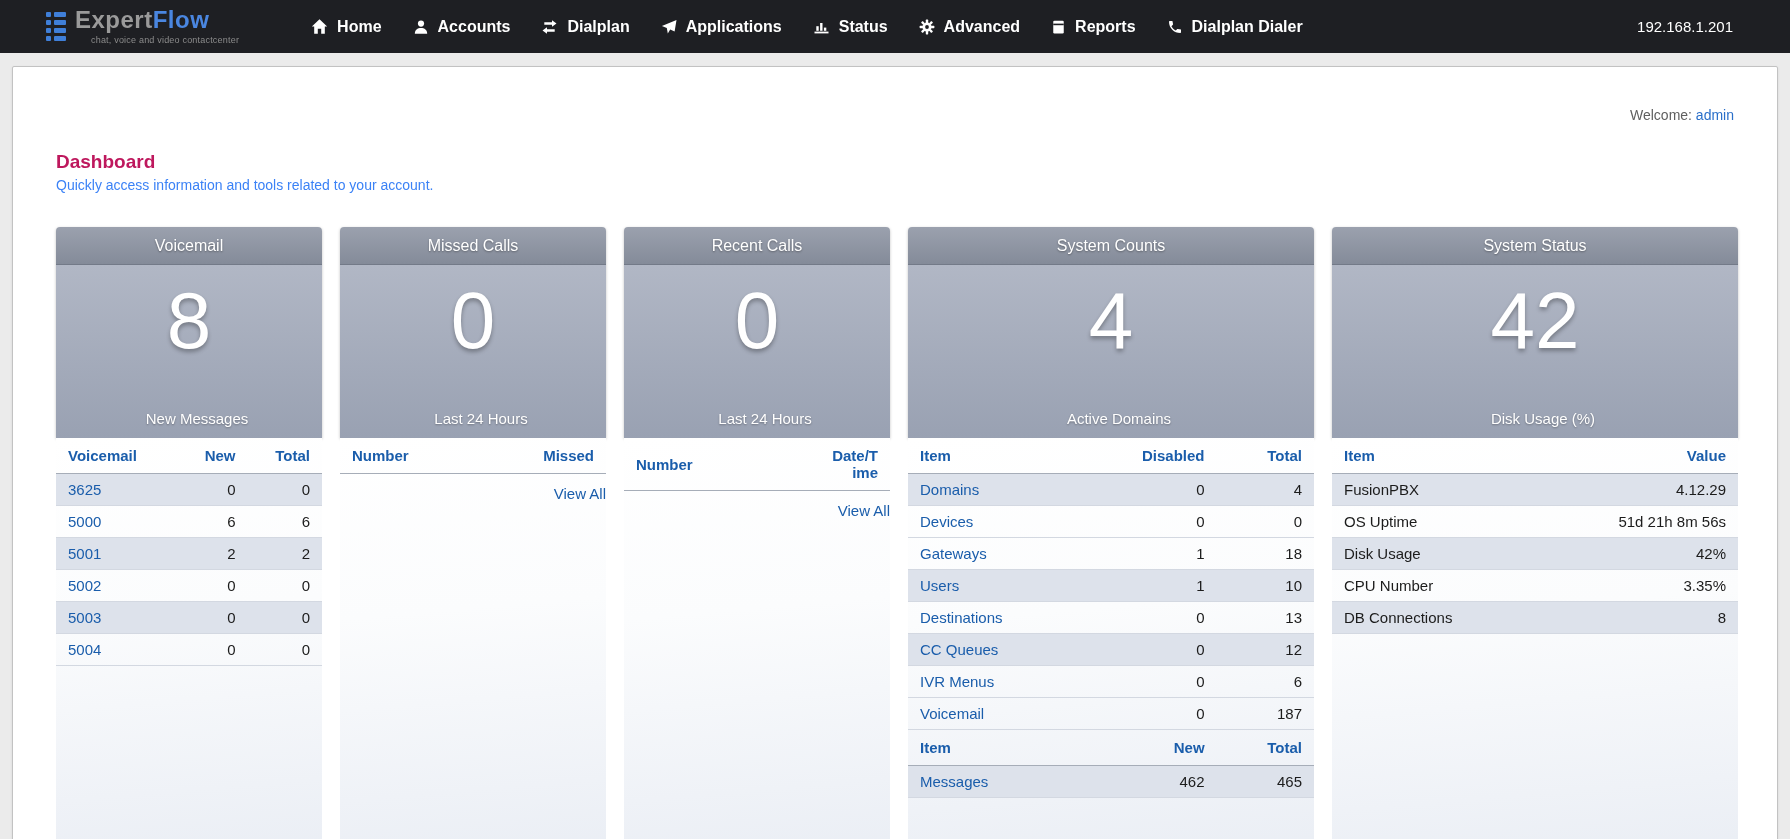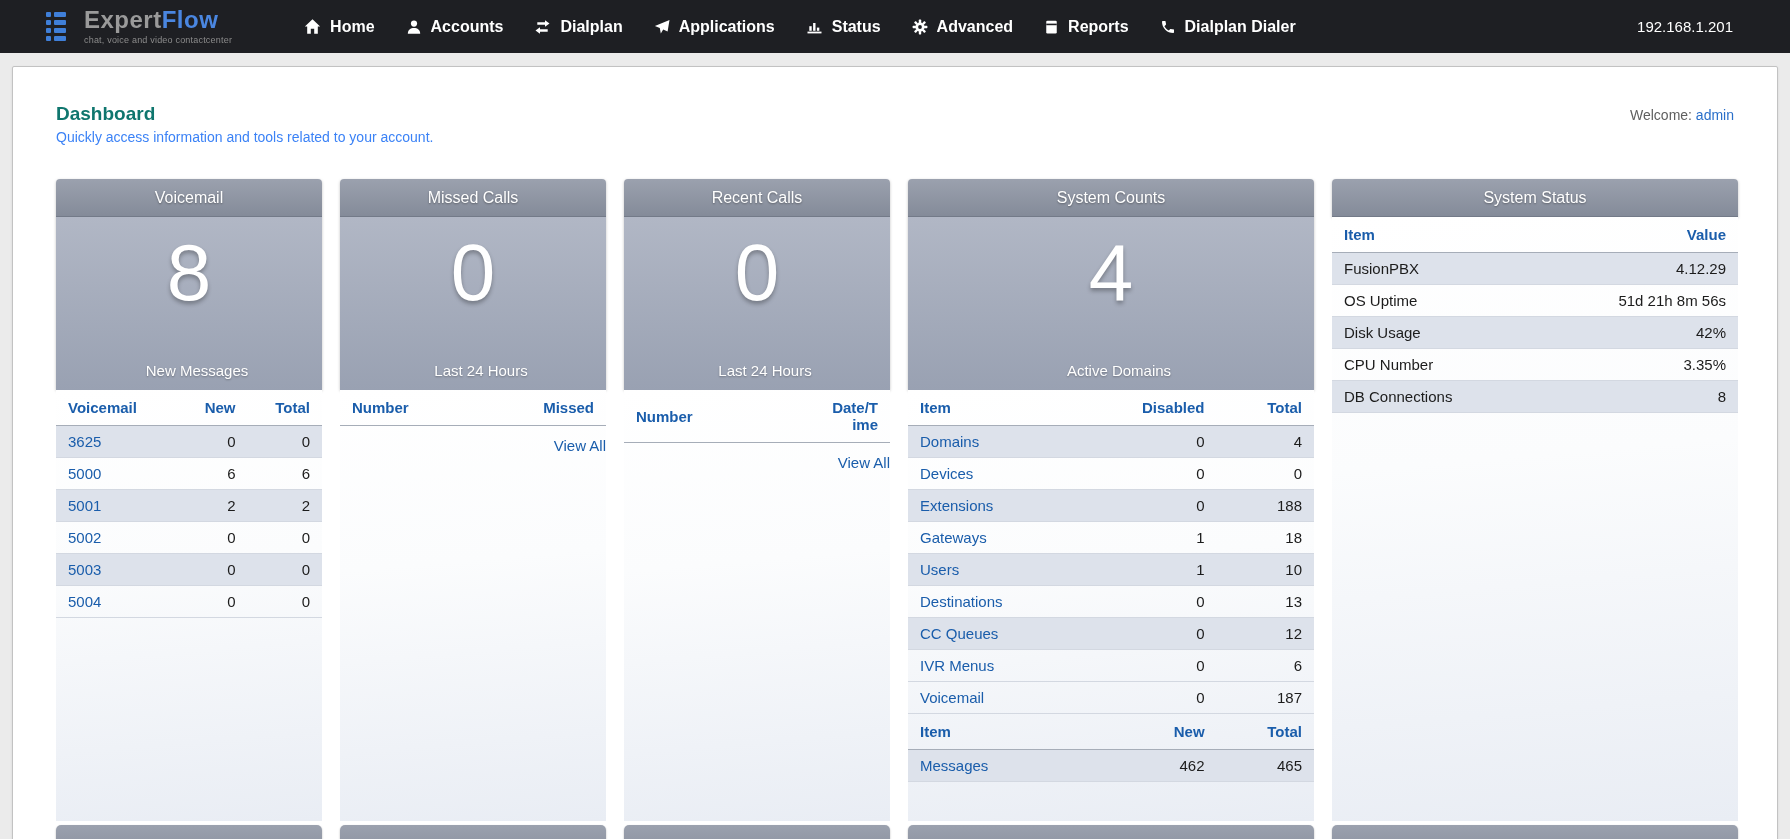--- a/index.html
+++ b/index.html
@@ -6,45 +6,45 @@
   html,body { width:1790px; height:839px; overflow:hidden; }
   body {
     font-family:"Liberation Sans","DejaVu Sans",sans-serif;
     background:#ebebeb;
   }
   
   .navbar {
     height:53px; background:#1e1f23; color:#fff;
     display:flex; align-items:center; padding:0 57px 0 46px;
   }
-  .logo { display:flex; align-items:center; gap:18px; margin-right:70px; }
+  .logo { display:flex; align-items:center; gap:9px; margin-right:70px; }
   .logo-grid { display:flex; flex-direction:column; gap:3px; }
   .logo-grid .lrow { display:flex; gap:3px; }
   .logo-grid .dot  { width:5px; height:5px; background:#3f7fd9; border-radius:1px; }
   .logo-grid .bar  { width:12px; height:5px; background:#3f7fd9; border-radius:1px; }
   .logo-textwrap { display:flex; flex-direction:column; line-height:1; }
   .logo-main { font-size:24px; font-weight:bold; letter-spacing:.5px; }
   .logo-expert { color:#9a9a9a; }
   .logo-flow   { color:#4a86e0; }
-  .logo-tagline { font-size:9px; color:#8b8b8b; margin-top:4px; letter-spacing:.2px; text-align:right; }
+  .logo-tagline { font-size:9px; color:#8b8b8b; margin-top:4px; letter-spacing:.2px; text-align:right;margin-left:16px; }
   .nav-items { display:flex; align-items:center; gap:27px; flex:1; }
   .nav-item {
     display:flex; align-items:center; gap:9px; color:#fff; font-size:16px;
     cursor:pointer; padding:6px 2px; white-space:nowrap;font-weight:bold;
   }
   .nav-item svg { display:block; }
   .server-ip { font-size:15px; color:#fff; margin-left:auto; }
   
   .main-panel {
     margin:13px 12px 0 12px; height:1000px; background:#fff;
     border:1px solid #c2c2c2; border-radius:2px; padding:36px 43px 0 43px;
     box-shadow:0 1px 3px rgba(0,0,0,.08);
   }
   .page-head { display:flex; justify-content:space-between; align-items:flex-start; }
-  .page-title { color:#0f766e; font-size:19px; font-weight:bold; }
+  .page-title { color:#be185d; font-size:19px; font-weight:bold;margin-top:48px; }
   .page-subtitle { color:#3b82f6; font-size:14px; margin-top:4px; }
   .welcome { font-size:14px; color:#5f5f5f; margin-top:4px; }
   .welcome a { color:#2a6fc9; text-decoration:none; }
   
   .cards { display:flex; gap:18px; margin-top:34px; height:686px; }
   .card { width:266px; display:flex; flex-direction:column; flex-shrink:0; }
   .card:nth-child(4), .card:nth-child(5) { width:406px; }
   .widget { border-radius:4px 4px 0 0; box-shadow:0 1px 3px rgba(0,0,0,.25); flex-shrink:0; }
   .widget-head {
     height:38px; line-height:38px; text-align:center; color:#fff; font-size:16px;
@@ -335,25 +335,20 @@
               <tr class="shaded">
                 <td class="al"><a href="#">Domains</a></td>
                 <td class="ar">0</td>
                 <td class="ar">4</td>
               </tr>
               <tr>
                 <td class="al"><a href="#">Devices</a></td>
                 <td class="ar">0</td>
                 <td class="ar">0</td>
               </tr>
-              <tr class="shaded">
-                <td class="al"><a href="#">Extensions</a></td>
-                <td class="ar">0</td>
-                <td class="ar">188</td>
-              </tr>
               <tr>
                 <td class="al"><a href="#">Gateways</a></td>
                 <td class="ar">1</td>
                 <td class="ar">18</td>
               </tr>
               <tr class="shaded">
                 <td class="al"><a href="#">Users</a></td>
                 <td class="ar">1</td>
                 <td class="ar">10</td>
               </tr>
@@ -394,20 +389,24 @@
                 <td class="ar">465</td>
               </tr>
             </tbody>
           </table>
         </div>
         <div class="next-head"></div>
       </div>
       <div class="card">
         <div class="widget">
           <div class="widget-head">System Status</div>
+          <div class="widget-body">
+            <div class="big-value">42</div>
+            <div class="big-label">Disk Usage (%)</div>
+          </div>
         </div>
         <div class="table-panel">
           <table class="card-table">
             <thead>
               <tr>
                 <th class="al" style="width: 55%;">Item</th>
                 <th class="ar" style="width: 45%;">Value</th>
               </tr>
             </thead>
             <tbody>

